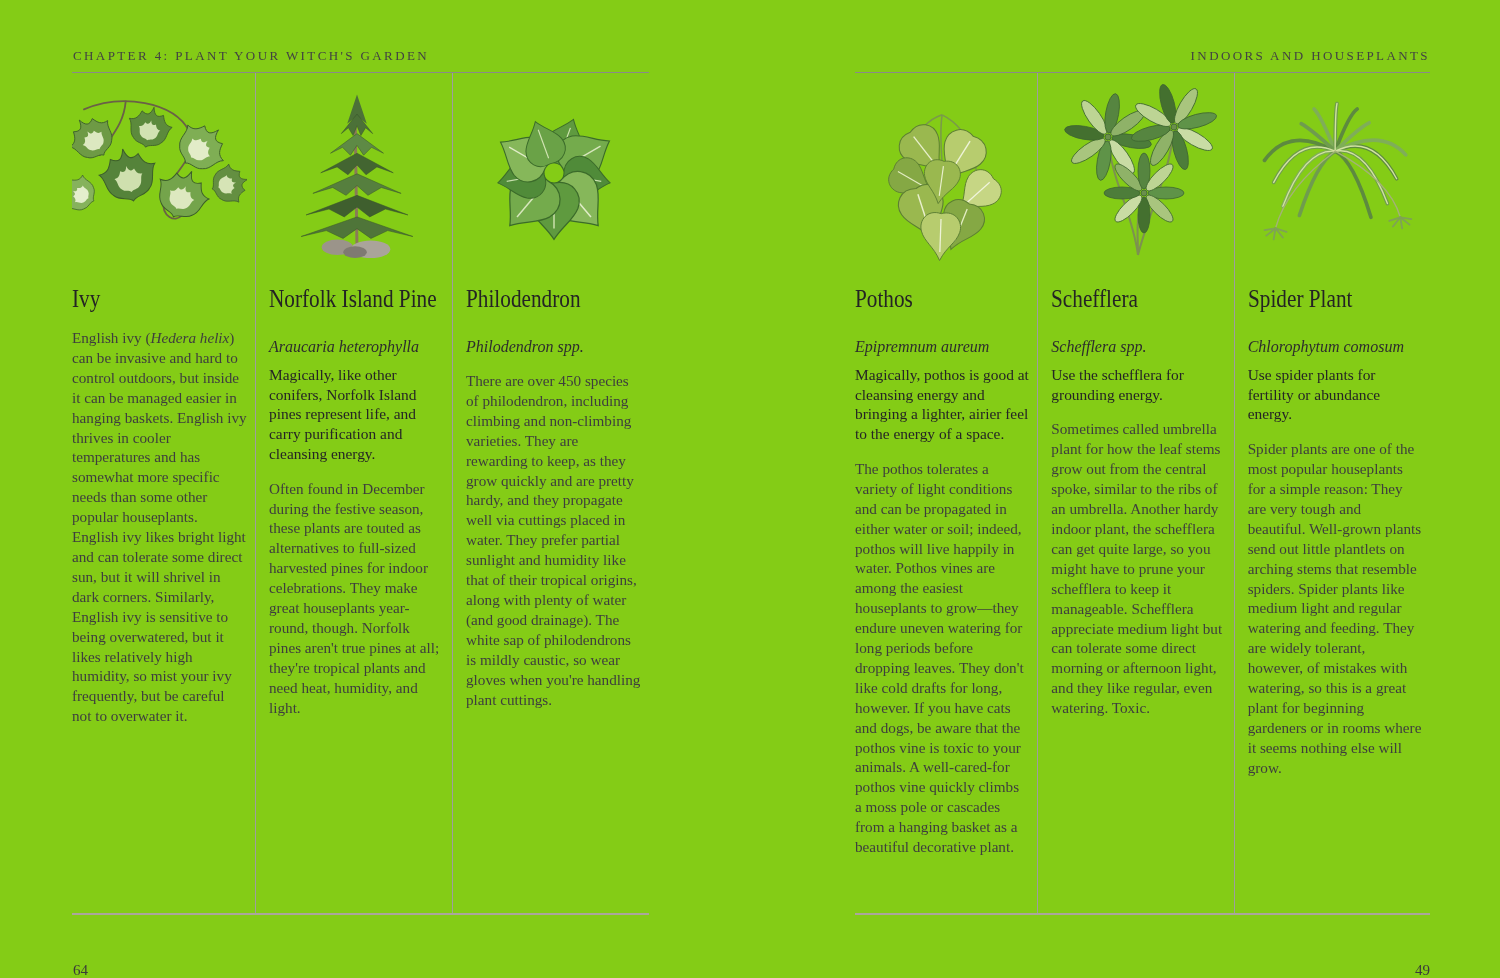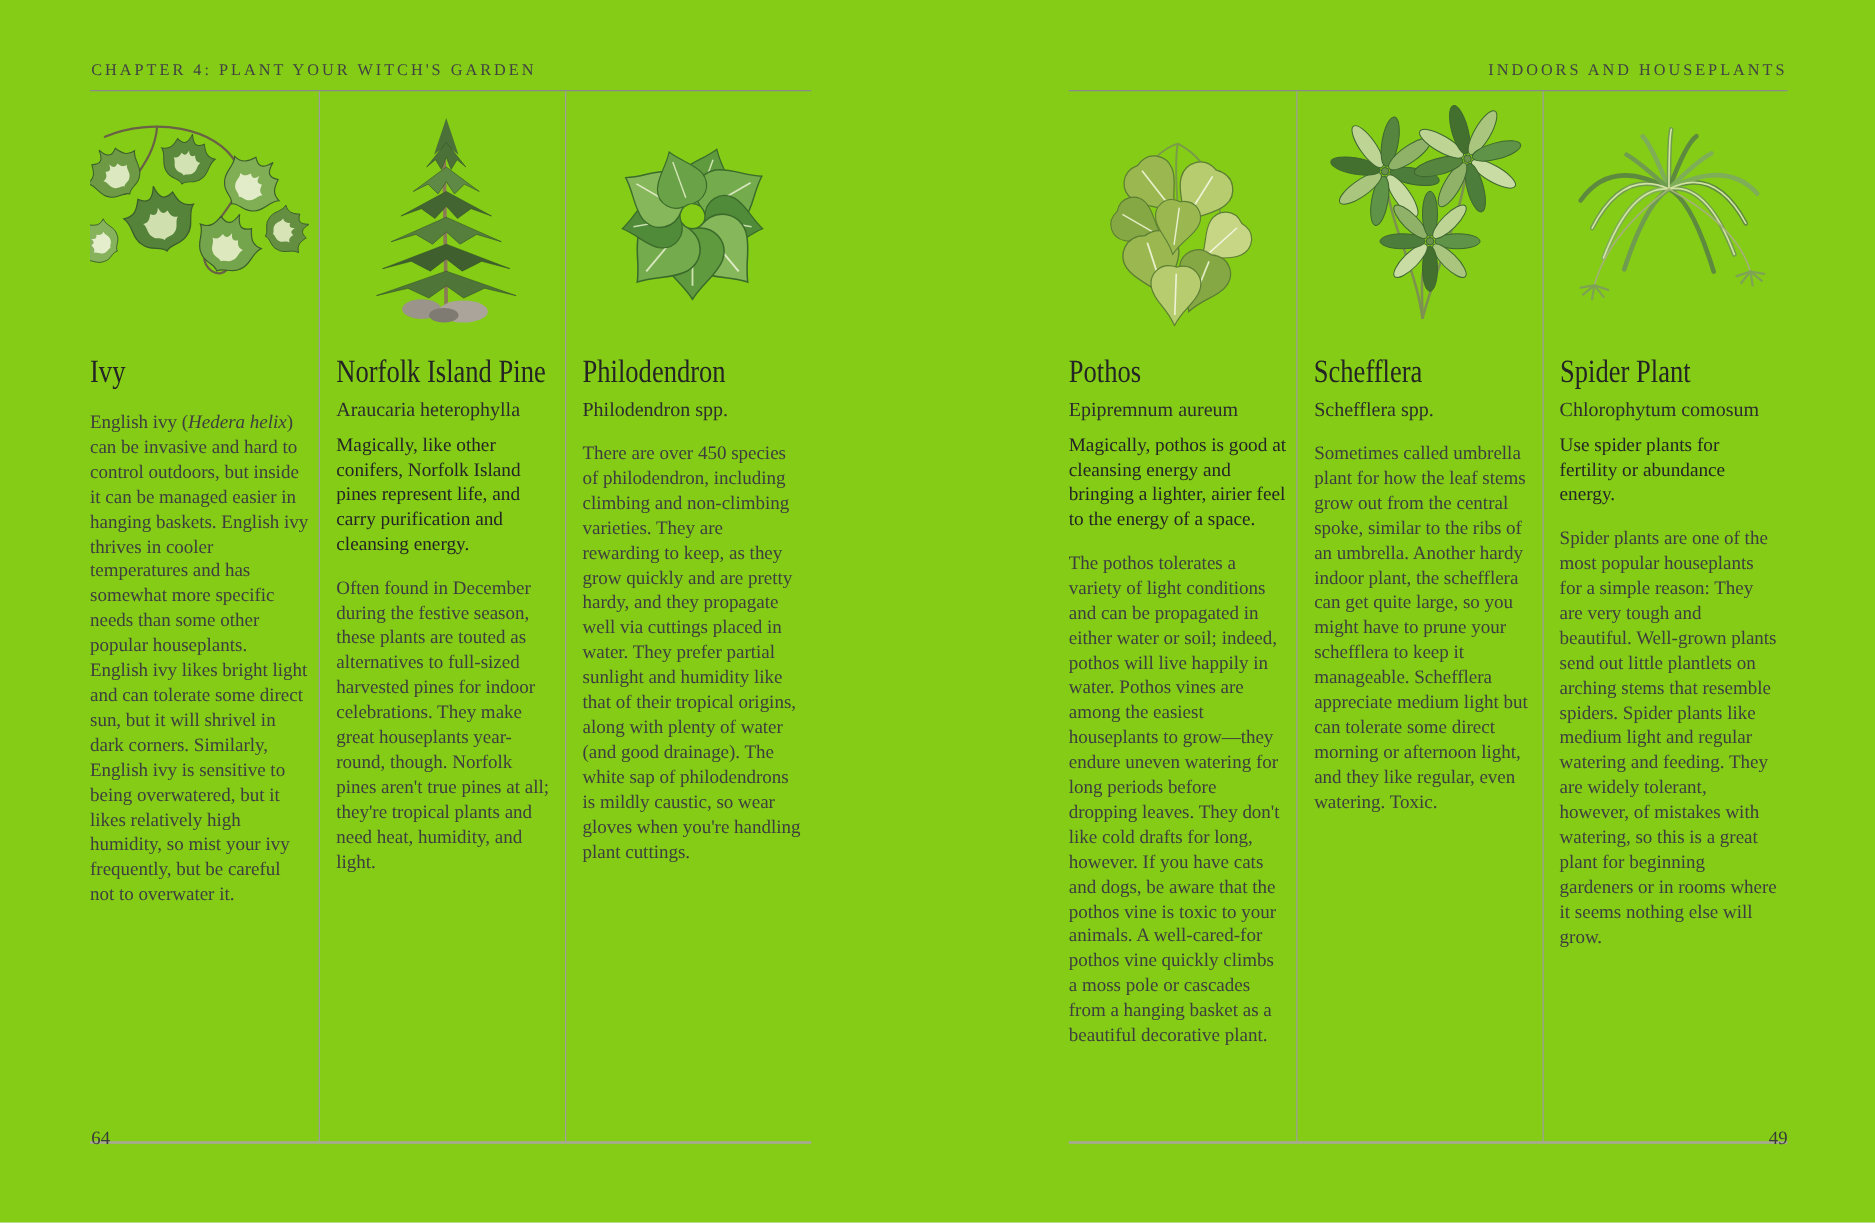--- a/index.html
+++ b/index.html
@@ -11,25 +11,25 @@
   .page{position:absolute;top:72px;height:843px;border-top:1px solid #8a8a8a;border-bottom:2px solid #aba69c;
         display:flex;box-sizing:border-box;}
   .page-left{left:72px;width:577px;}
   .page-right{left:855px;width:575px;}
   .col{flex:1 1 0;min-width:0;padding:0 8px 0 0;box-sizing:border-box;}
   .col+.col{border-left:1px solid #9e9e9e;padding-left:13px;}
   .art{height:212px;display:flex;align-items:flex-end;justify-content:center;padding-bottom:24px;box-sizing:border-box;}
   .art svg{display:block;}
   .plant-title{margin:0;font-size:25px;font-weight:normal;color:#242424;white-space:nowrap;
                transform:scale(0.85,1.04);transform-origin:0 100%;font-family:"Liberation Serif",serif;}
-  .latin{margin-top:7px;font-size:16px;color:#2d2d2d;}
+  .latin{margin-top:25px;font-style:italic;font-size:16px;color:#2d2d2d;}
   .intro{margin:9px 0 0;font-size:15.4px;line-height:1.28;color:#252525;}
   .bodytext{margin:15px 0 0;font-size:15.2px;line-height:1.31;color:#3e3e3e;}
   .bodytext em{font-style:italic;}
-  .folio{position:absolute;top:903px;font-size:15px;color:#3a3a3a;}
+  .folio{position:absolute;top:962px;font-size:15px;color:#3a3a3a;}
   .folio-left{left:73px;}
   .folio-right{right:70px;}
 </style>
 </head>
 <body>
 
 <div class="canvas">
 
   <div class="running-head rh-left">CHAPTER 4: PLANT YOUR WITCH'S GARDEN</div>
   <div class="running-head rh-right">INDOORS AND HOUSEPLANTS</div>
@@ -255,20 +255,21 @@
               <ellipse transform="rotate(225) translate(22,0)" rx="18" ry="6" fill="#8fb268"></ellipse>
               <ellipse transform="rotate(270) translate(22,0)" rx="18" ry="6" fill="#568540"></ellipse>
               <ellipse transform="rotate(315) translate(22,0)" rx="18" ry="6" fill="#bdd494"></ellipse>
               <circle r="3" fill="#6b8f4c"></circle>
             </g>
           </g>
         </svg>
       </div>
       <h2 class="plant-title">Schefflera</h2>
       <div class="latin">Schefflera spp.</div>
+      <p class="intro">Use the schefflera for grounding energy.</p>
       <p class="bodytext">Sometimes called umbrella plant for how the leaf stems grow out from the central spoke, similar to the ribs of an umbrella. Another hardy indoor plant, the schefflera can get quite large, so you might have to prune your schefflera to keep it manageable. Schefflera appreciate medium light but can tolerate some direct morning or afternoon light, and they like regular, even watering. Toxic.</p>
     </div>
 
     <div class="col">
       <div class="art">
         <svg width="190" height="170" viewBox="0 0 190 170">
           <g fill="none" stroke-linecap="round">
             <g stroke-width="4">
               <path d="M95,58 Q55,40 28,92" stroke="#6f9c4e"></path>
               <path d="M95,58 Q45,30 18,68" stroke="#5d8a3f"></path>

